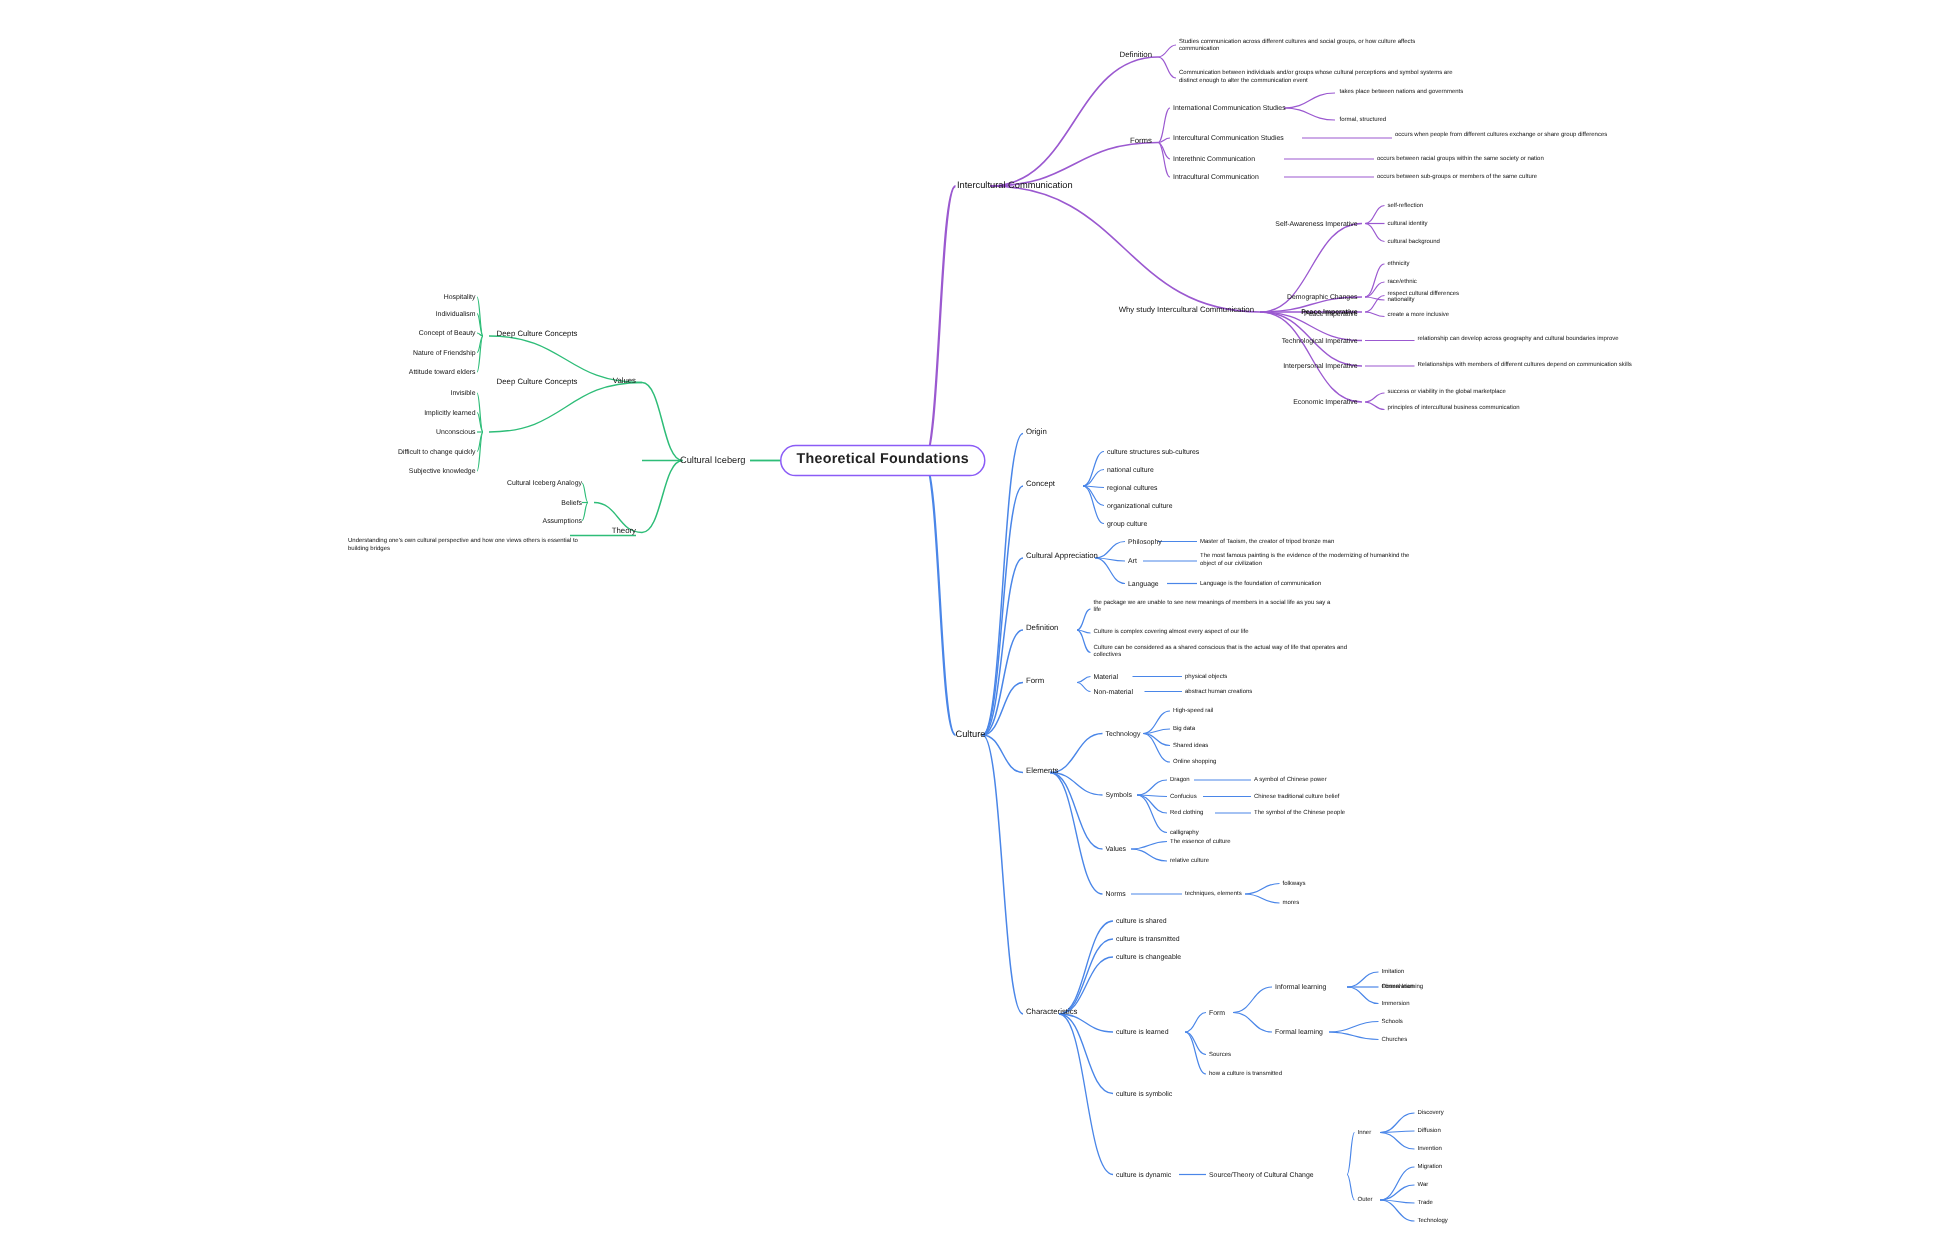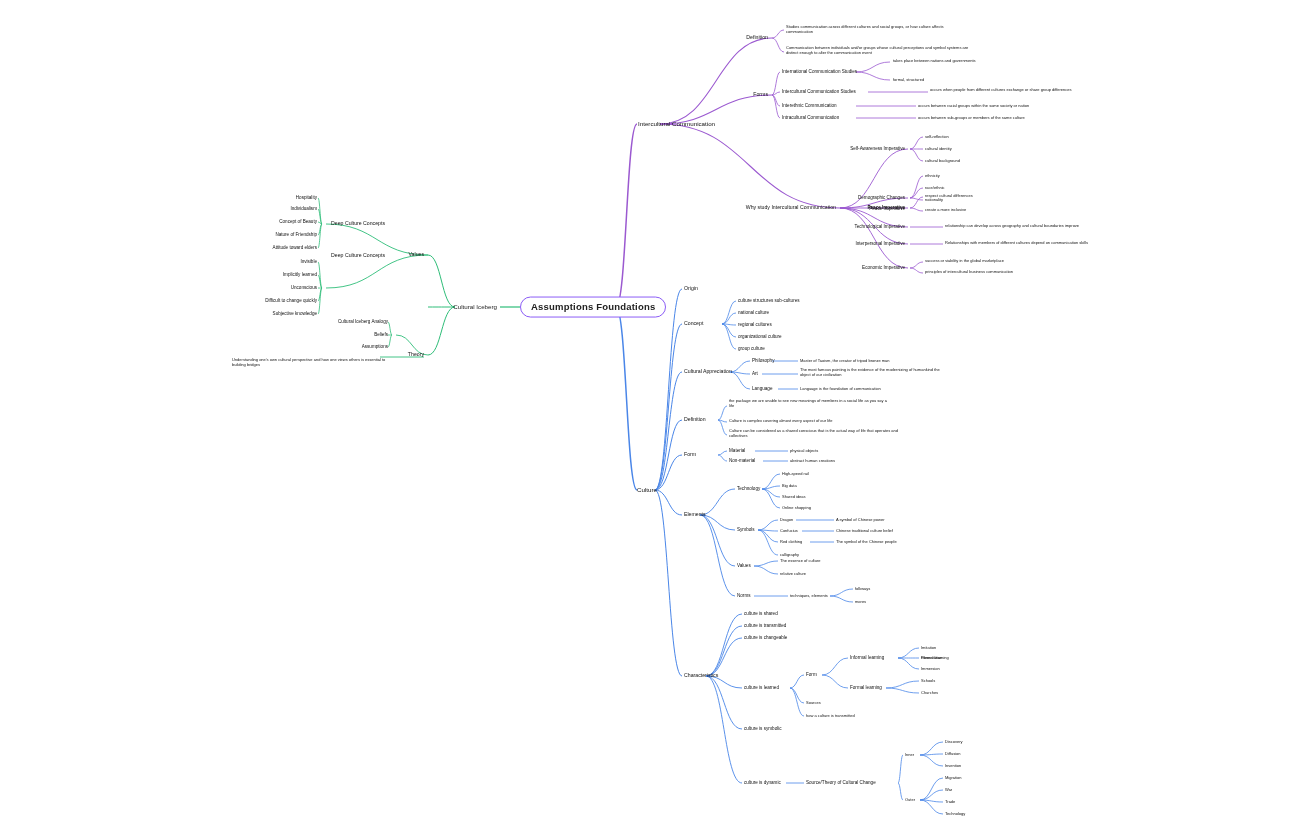--- a/index.html
+++ b/index.html
@@ -162,21 +162,21 @@
       <path d="M 898 783 C 900.5 783, 900.5 800, 903 800" stroke="#4a86e8" stroke-width="0.8" fill="none"></path>
       <path d="M 920 755 C 931.5 755, 931.5 742, 943 742" stroke="#4a86e8" stroke-width="0.8" fill="none"></path>
       <path d="M 920 755 C 931.5 755, 931.5 754, 943 754" stroke="#4a86e8" stroke-width="0.8" fill="none"></path>
       <path d="M 920 755 C 931.5 755, 931.5 766, 943 766" stroke="#4a86e8" stroke-width="0.8" fill="none"></path>
       <path d="M 920 800 C 931.5 800, 931.5 778, 943 778" stroke="#4a86e8" stroke-width="0.8" fill="none"></path>
       <path d="M 920 800 C 931.5 800, 931.5 790, 943 790" stroke="#4a86e8" stroke-width="0.8" fill="none"></path>
       <path d="M 920 800 C 931.5 800, 931.5 802, 943 802" stroke="#4a86e8" stroke-width="0.8" fill="none"></path>
       <path d="M 920 800 C 931.5 800, 931.5 814, 943 814" stroke="#4a86e8" stroke-width="0.8" fill="none"></path>
     </svg>
 
-  <div class="node root" style="left:520px;top:307px;">Assumptions Foundations</div>
+  <div class="node root" style="left:520px;top:307px;">Theoretical Foundations</div>
 
   <div class="node lvl1 anchor-r" style="left:497px;top:307px;color:#1b1b1b;">Cultural Iceberg</div>
 
   <div class="node lvl2 anchor-r" style="left:424px;top:255px;">Values</div>
   <div class="node lvl2 anchor-r" style="left:424px;top:355px;">Theory</div>
 
   <div class="node lvl2 anchor-r" style="left:385px;top:224px;">Deep Culture Concepts</div>
   <div class="node lvl2 anchor-r" style="left:385px;top:256px;">Deep Culture Concepts</div>
 
   <div class="node lvl3 anchor-r" style="left:317px;top:198px;">Hospitality</div>

